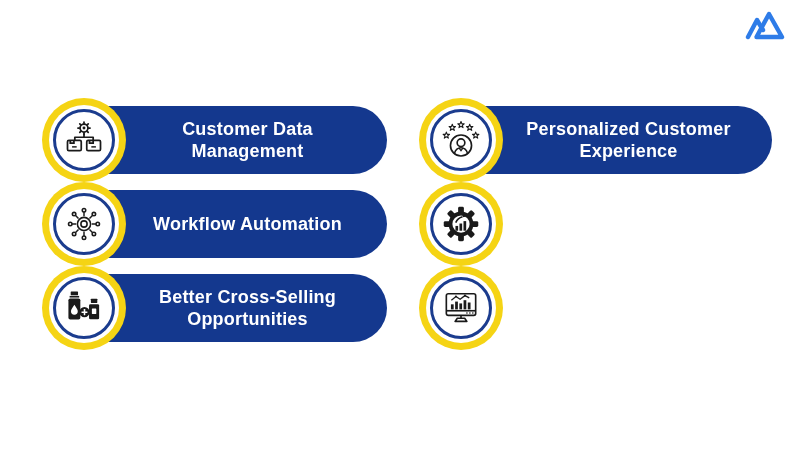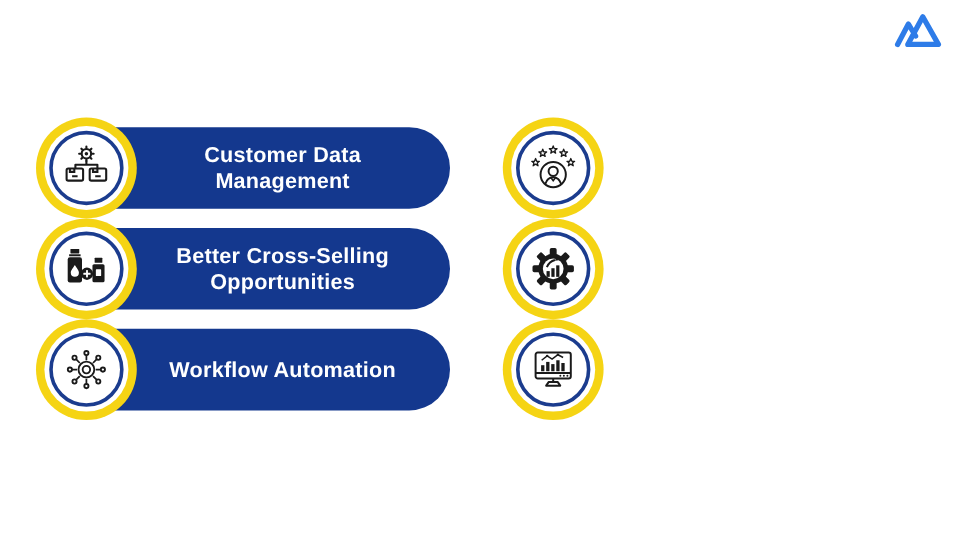--- a/index.html
+++ b/index.html
@@ -2,21 +2,21 @@
 <html><head>
 <meta charset="utf-8">
 <style>
   html,body{margin:0;padding:0;background:#ffffff;}
   .canvas{
     position:relative;width:800px;height:450px;background:#ffffff;
     font-family:"Liberation Sans",sans-serif;overflow:hidden;
   }
   .logo{position:absolute;top:7px;right:12px;width:44px;height:38px;}
   .col{position:absolute;top:98px;}
-  .col-left{left:30px;width:345px;}
+  .col-left{left:42px;width:345px;}
   .col-right{left:419px;width:353px;}
   .feature-row{position:relative;height:84px;width:100%;}
   .pill{
     position:absolute;left:22px;right:0;top:8px;height:68px;
     background:#14388E;border-radius:34px;
     display:flex;align-items:center;justify-content:center;
     padding:0 26px 0 70px;box-sizing:border-box;
   }
   .pill-label{
     color:#ffffff;font-weight:bold;font-size:18px;line-height:1.25;
@@ -68,50 +68,20 @@
                 <path d="M24 4.4 V6 M24 16 V17.6 M17.4 11 H19 M29 11 H30.6 M19.4 6.4 l1.1 1.1 M27.5 14.5 l1.1 1.1 M28.6 6.4 l-1.1 1.1 M20.5 14.5 l-1.1 1.1"></path>
                 <path d="M24 17.6 V21 M14 21 H34 M14 21 V24 M34 21 V24"></path>
               </g>
               <g stroke="#1A1A1A" fill="none" stroke-width="1.9">
                 <rect x="6" y="24.5" width="15" height="11" rx="1.5"></rect>
                 <path d="M9 24.5 v3 h4 v-3"></path>
                 <path d="M11 31.5 h5" stroke-width="1.6"></path>
                 <rect x="27" y="24.5" width="15" height="11" rx="1.5"></rect>
                 <path d="M30 24.5 v3 h4 v-3"></path>
                 <path d="M32 31.5 h5" stroke-width="1.6"></path>
-              </g>
-            </svg>
-          </span>
-        </div>
-          </div>
-      </div>
-    </div>
-
-    <div class="feature-row">
-      <div class="pill">
-        <span class="pill-label">Better Cross-Selling Opportunities</span>
-      </div>
-      <div class="badge">
-        <div class="badge-white">
-            <div class="badge-inner">
-          <span>
-            <svg class="icon-svg" viewBox="0 0 48 48" width="44" height="44">
-              <g fill="#1A1A1A">
-                <rect x="9.5" y="6" width="8" height="4" rx="0.5"></rect>
-                <rect x="8.3" y="10.8" width="10.4" height="1.8"></rect>
-                <rect x="7" y="13.5" width="13" height="23" rx="2"></rect>
-                <rect x="31.5" y="14" width="7" height="4.5" rx="0.5"></rect>
-                <rect x="29.5" y="19.8" width="11" height="16.5" rx="1.5"></rect>
-                <circle cx="24.5" cy="28.5" r="5.6"></circle>
-              </g>
-              <path d="M13.5 20.5 c2.5 3.8 3.7 5.2 3.7 7.1 a3.7 3.7 0 0 1 -7.4 0 c0 -1.9 1.2 -3.3 3.7 -7.1 z" fill="#ffffff"></path>
-              <g fill="#ffffff">
-                <rect x="23.7" y="25.2" width="1.7" height="6.6" rx="0.5"></rect>
-                <rect x="21.2" y="27.7" width="6.6" height="1.7" rx="0.5"></rect>
-                <rect x="32.6" y="24.5" width="4.8" height="6" rx="0.5"></rect>
               </g>
             </svg>
           </span>
         </div>
           </div>
       </div>
     </div>
 
     <div class="feature-row">
       <div class="pill">
@@ -136,25 +106,58 @@
                 <circle cx="13.2" cy="13.2" r="1.9"></circle>
                 <circle cx="34.8" cy="13.2" r="1.9"></circle>
               </g>
             </svg>
           </span>
         </div>
           </div>
       </div>
     </div>
 
+    <div class="feature-row">
+      <div class="pill">
+        <span class="pill-label">Better Cross-Selling Opportunities</span>
+      </div>
+      <div class="badge">
+        <div class="badge-white">
+            <div class="badge-inner">
+          <span>
+            <svg class="icon-svg" viewBox="0 0 48 48" width="44" height="44">
+              <g fill="#1A1A1A">
+                <rect x="9.5" y="6" width="8" height="4" rx="0.5"></rect>
+                <rect x="8.3" y="10.8" width="10.4" height="1.8"></rect>
+                <rect x="7" y="13.5" width="13" height="23" rx="2"></rect>
+                <rect x="31.5" y="14" width="7" height="4.5" rx="0.5"></rect>
+                <rect x="29.5" y="19.8" width="11" height="16.5" rx="1.5"></rect>
+                <circle cx="24.5" cy="28.5" r="5.6"></circle>
+              </g>
+              <path d="M13.5 20.5 c2.5 3.8 3.7 5.2 3.7 7.1 a3.7 3.7 0 0 1 -7.4 0 c0 -1.9 1.2 -3.3 3.7 -7.1 z" fill="#ffffff"></path>
+              <g fill="#ffffff">
+                <rect x="23.7" y="25.2" width="1.7" height="6.6" rx="0.5"></rect>
+                <rect x="21.2" y="27.7" width="6.6" height="1.7" rx="0.5"></rect>
+                <rect x="32.6" y="24.5" width="4.8" height="6" rx="0.5"></rect>
+              </g>
+            </svg>
+          </span>
+        </div>
+          </div>
+      </div>
+    </div>
+
   </div>
 
   <div class="col col-right">
 
     <div class="feature-row">
+      <div class="pill">
+        <span class="pill-label">Personalized Customer Experience</span>
+      </div>
       <div class="badge">
         <div class="badge-white">
             <div class="badge-inner">
           <span>
             <svg class="icon-svg" viewBox="0 0 48 48" width="44" height="44">
               <defs>
                 <path id="star" d="M0 -3.6 L1 -1.1 L3.5 -1.1 L1.5 0.5 L2.2 3 L0 1.5 L-2.2 3 L-1.5 0.5 L-3.5 -1.1 L-1 -1.1 Z"></path>
               </defs>
               <g stroke="#1A1A1A" fill="none" stroke-width="1.8">
                 <circle cx="24" cy="30" r="11.5"></circle>

